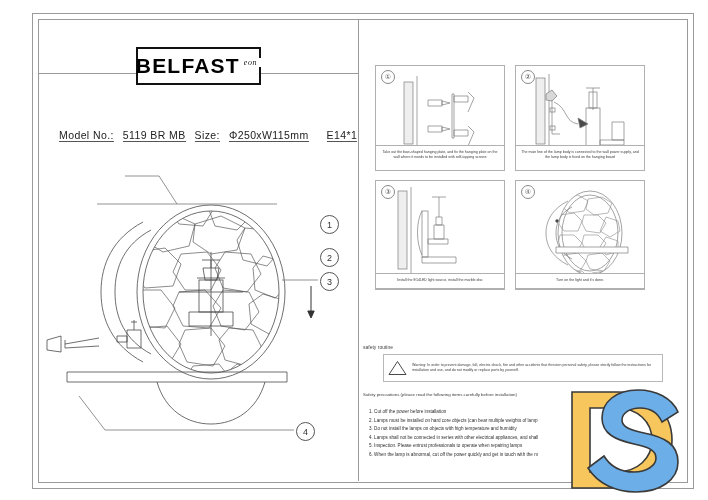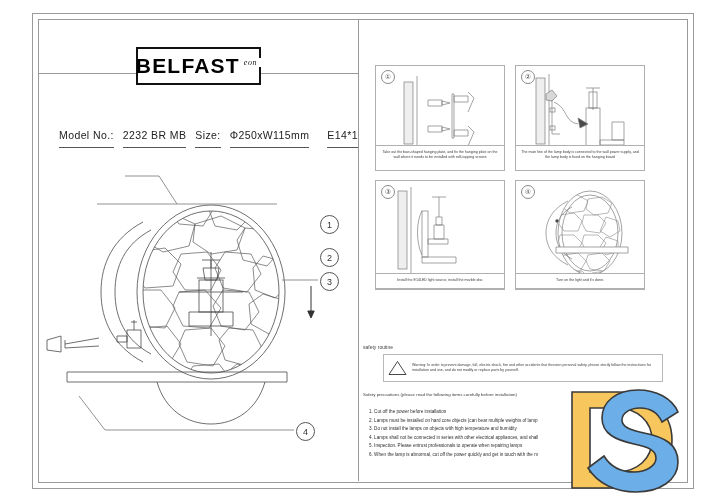--- a/index.html
+++ b/index.html
@@ -25,21 +25,21 @@
             display:flex;flex-direction:row;align-items:center;
             justify-content:center;z-index:4;}
   #logo-word{font-size:21px;font-weight:700;letter-spacing:1.2px;
              line-height:20px;color:#000;}
   #logo-rule{width:96px;height:0;border-top:2px solid #111;margin-top:1px;}
   #logo-sub{font-size:8px;letter-spacing:.6px;margin-top:-7px;background:#fff;
             padding:0 4px;color:#111;font-family:"Liberation Serif",serif;font-style:italic;}
 
   #model-line{position:absolute;left:20px;top:109px;font-size:10.5px;
               letter-spacing:.4px;color:#222;white-space:nowrap;}
-  #model-line span{border-bottom:1px solid #555;padding-bottom:6px;}
+  #model-line span{border-bottom:1px solid #555;padding-bottom:0;}
   .msp{display:inline-block;width:9px;border-bottom:none!important;}
 
   
   .callout{position:absolute;width:17px;height:17px;border:1px solid #555;
            border-radius:50%;font-size:9px;color:#333;display:flex;
            align-items:center;justify-content:center;background:#fff;}
 
   
   #right-panel{position:absolute;left:359px;top:20px;width:327px;height:460px;}
   #steps-title{position:absolute;left:0;top:20px;width:327px;text-align:center;
@@ -85,21 +85,21 @@
 
     <div class="title-rule"></div>
 
     <div id="logo-box">
       <div id="logo-word">BELFAST</div>
       <div id="logo-rule"></div>
       <div id="logo-sub">eon</div>
     </div>
 
     <div id="model-line">
-      <span>Model No.:</span><span class="msp"></span><span>2232 BR MB</span><span class="msp"></span><span>Size:</span><span class="msp"></span><span>Φ250xW115mm</span><span class="msp"></span><span class="msp"></span><span>E14*1</span>
+      <span>Model No.:</span><span class="msp"></span><span>5119 BR MB</span><span class="msp"></span><span>Size:</span><span class="msp"></span><span>Φ250xW115mm</span><span class="msp"></span><span class="msp"></span><span>E14*1</span>
     </div>
 
     <svg width="319" height="320" viewBox="0 0 319 320" style="position:absolute;left:0;top:140px">
       <g fill="none" stroke="#4a4a4a" stroke-width="0.8">
 
         <ellipse cx="172" cy="132" rx="74" ry="87"></ellipse>
         <ellipse cx="172" cy="132" rx="68" ry="81"></ellipse>
 
         <path d="M104 62 C 74 78 62 104 62 132 C 62 160 74 186 104 202"></path>
         <path d="M112 70 C 86 84 76 106 76 132 C 76 158 86 180 112 194"></path>

